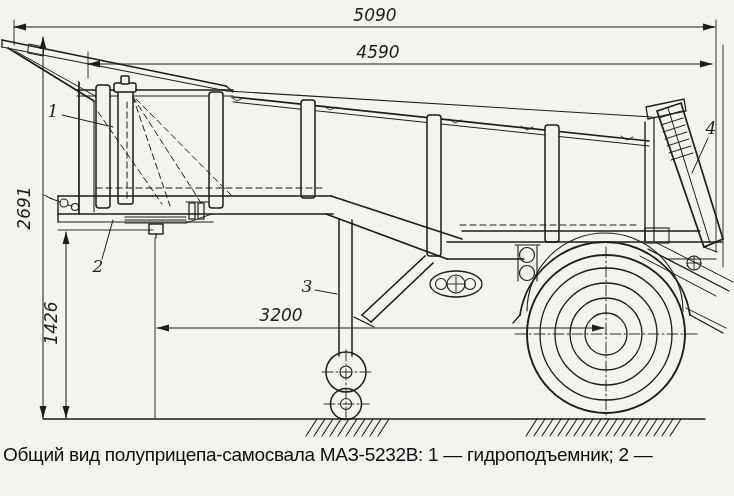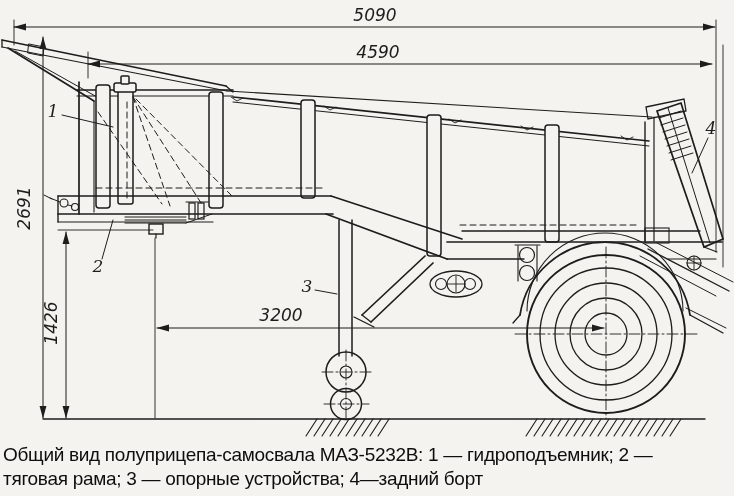--- a/index.html
+++ b/index.html
@@ -216,15 +216,14 @@
     <line class="ln w1" x1="315" y1="290" x2="337" y2="294"></line>
     <text class="callout" x="307" y="292" text-anchor="middle">3</text>
 
     <line class="ln w1" x1="708" y1="138" x2="692" y2="173"></line>
     <text class="callout" x="711" y="134" text-anchor="middle">4</text>
   </g>
 </svg>
 
   <div id="caption">
     <div>Общий вид полуприцепа-самосвала МАЗ-5232В: 1 — гидроподъемник; 2 —</div>
-    <div>тяговая рама; 3 — опорные устройства; 4—задний борт</div>
   </div>
 </div>
 
 </body></html>

